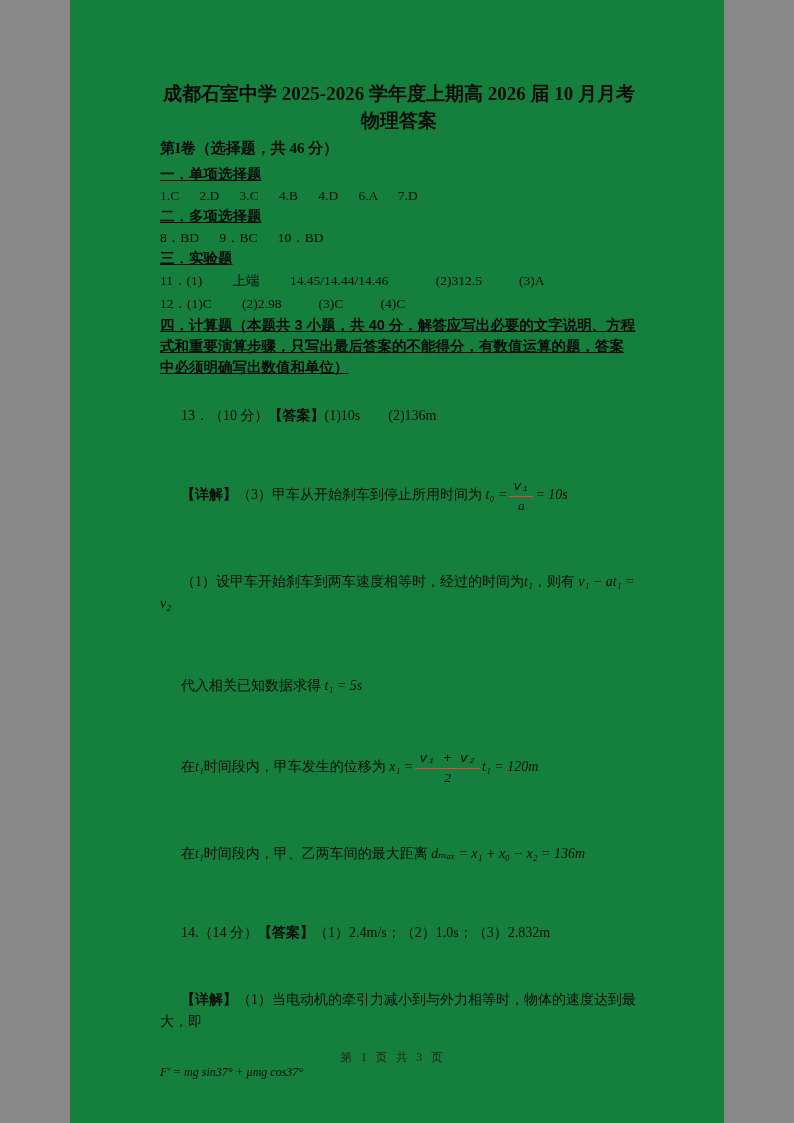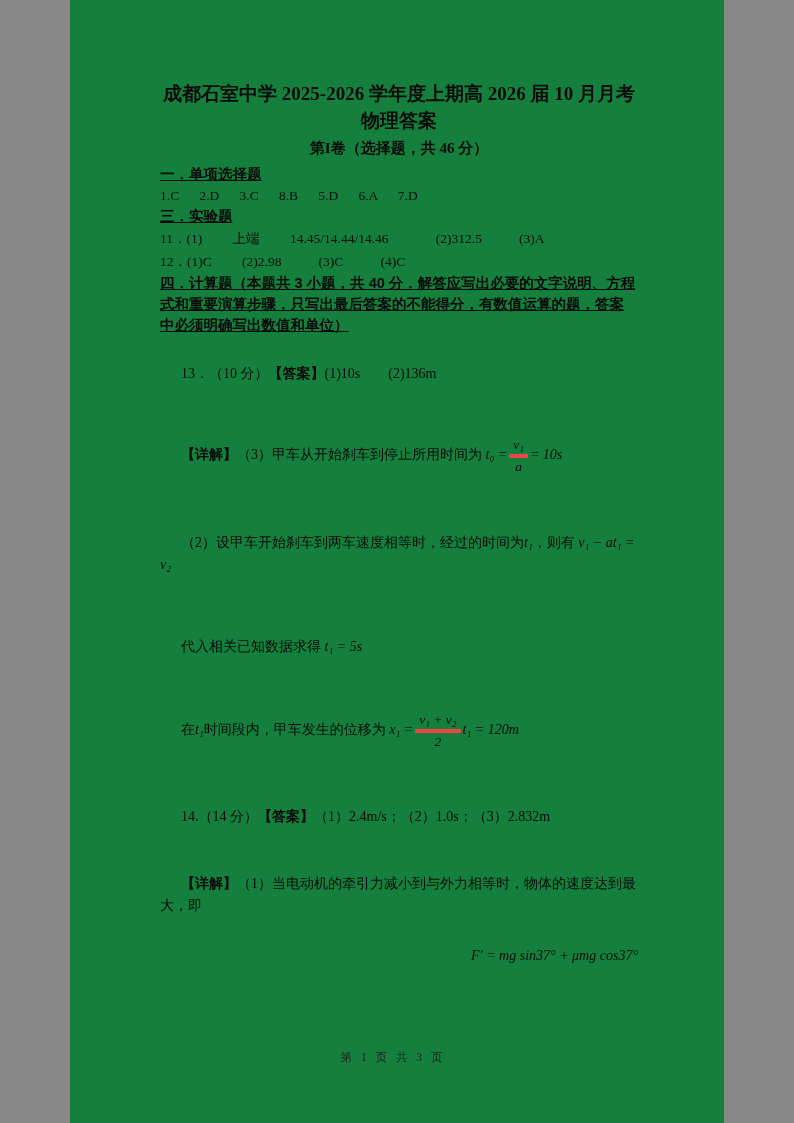--- a/index.html
+++ b/index.html
@@ -16,21 +16,20 @@
   .content { padding: 80px 86px 0 90px; }
 
   .title, .subtitle {
     text-align: center;
     font-weight: 700;
     font-size: 19px;
     line-height: 27px;
     font-family: "Liberation Serif", "DejaVu Serif", serif;
   }
   .part-hd {
-    text-align: center;
     font-weight: 700;
     font-size: 15px;
     line-height: 24px;
   }
   .sec-hd {
     font-weight: 700;
     font-size: 14.5px;
     line-height: 21px;
     font-family: "Liberation Sans", "DejaVu Sans", sans-serif;
     text-decoration: underline;
@@ -43,34 +42,34 @@
   .line {
     font-size: 14px;
     line-height: 22px;
     white-space: pre-wrap;
   }
   .m {
     font-family: "Liberation Serif", "DejaVu Serif", serif;
     font-style: italic;
   }
   .eq {
-    text-align: right;
-    font-size: 14px;
+    text-align: left;
+    font-size: 12px;
     line-height: 22px;
     font-family: Liberation Serif, serif;
   }
   .frac {
     display: inline-block;
     vertical-align: middle;
     text-align: center;
     line-height: 1.15;
     padding: 0 2px;
     font-size: 13.5px;
   }
-  .frac .num { display: block; border-bottom: 4px solid #ef4444; padding: 0 4px 1px; }
+  .frac .num { display: block; border-bottom: 1px solid #ef4444; padding: 0 4px 1px; font-family: Liberation Mono, monospace; }
   .frac .den { display: block; padding-top: 1px; }
   .blabel {
     font-weight: 700;
     font-family: "Liberation Sans", "DejaVu Sans", sans-serif;
   }
   .footer {
     position: absolute;
     left: 0; right: 8px;
     bottom: 58px;
     text-align: center;
@@ -84,51 +83,56 @@
 
 <div class="page">
   <div class="content">
 
     <div class="title">成都石室中学 2025-2026 学年度上期高 2026 届 10 月月考</div>
     <div class="subtitle">物理答案</div>
 
     <div class="part-hd" style="margin-top:2px">第I卷（选择题，共 46 分）</div>
 
     <div class="sec-hd" style="margin-top:4px">一．单项选择题</div>
-    <div class="ans">1.C      2.D      3.C      8.B      5.D      6.A      7.D</div>
+    <div class="ans">1.C      2.D      3.C      4.B      4.D      6.A      7.D</div>
 
+    <div class="sec-hd">二．多项选择题</div>
+    <div class="ans">8．BD      9．BC      10．BD</div>
 
 
     <div class="sec-hd">三．实验题</div>
     <div class="ans" style="line-height:23px">11．(1)         上端         14.45/14.44/14.46              (2)312.5           (3)A</div>
     <div class="ans" style="line-height:23px">12．(1)C         (2)2.98           (3)C           (4)C</div>
 
     <div class="sec-hd">四．计算题（本题共 3 小题，共 40 分．解答应写出必要的文字说明、方程式和重要演算步骤，只写出最后答案的不能得分，有数值运算的题，答案中必须明确写出数值和单位）</div>
 
     <div class="line" style="margin-top:4px">
       <span>13．（10 分）</span><span class="blabel">【答案】</span><span>(1)10s        (2)136m</span>
     </div>
 
     <div class="line" style="margin-top:8px">
       <span class="blabel">【详解】</span><span>（3）甲车从开始刹车到停止所用时间为 </span><span class="m">t₀ =</span><span class="frac m"><span class="num">v₁</span><span class="den">a</span></span><span class="m">= 10s</span>
     </div>
 
     <div class="line" style="margin-top:14px">
-      <span>（2）设甲车开始刹车到两车速度相等时，经过的时间为</span><span class="m">t₁</span><span>，则有 </span><span class="m">v₁ − at₁ = v₂</span>
+      <span>（1）设甲车开始刹车到两车速度相等时，经过的时间为</span><span class="m">t₁</span><span>，则有 </span><span class="m">v₁ − at₁ = v₂</span>
     </div>
 
     <div class="line" style="margin-top:16px">
       <span>代入相关已知数据求得 </span><span class="m">t₁ = 5s</span>
     </div>
 
     <div class="line" style="margin-top:10px">
       <span>在</span><span class="m">t₁</span><span>时间段内，甲车发生的位移为 </span><span class="m">x₁ =</span><span class="frac m"><span class="num">v₁ + v₂</span><span class="den">2</span></span><span class="m">t₁</span> <span class="m">= 120m</span>
     </div>
 
 
+    <div class="line" style="margin-top:14px">
+      <span>在</span><span class="m">t₁</span><span>时间段内，甲、乙两车间的最大距离 </span><span class="m">dₘₐₓ = x₁ + x₀ − x₂ = 136m</span>
+    </div>
 
     <div class="line" style="margin-top:12px">
       <span>14.（14 分）</span><span class="blabel">【答案】</span><span>（1）2.4m/s；（2）1.0s；（3）2.832m</span>
     </div>
 
     <div class="line">
       <span class="blabel">【详解】</span><span>（1）当电动机的牵引力减小到与外力相等时，物体的速度达到最大，即</span>
     </div>
 
     <div class="eq m" style="margin-top:6px">F′ = mg sin37° + μmg cos37°</div>

